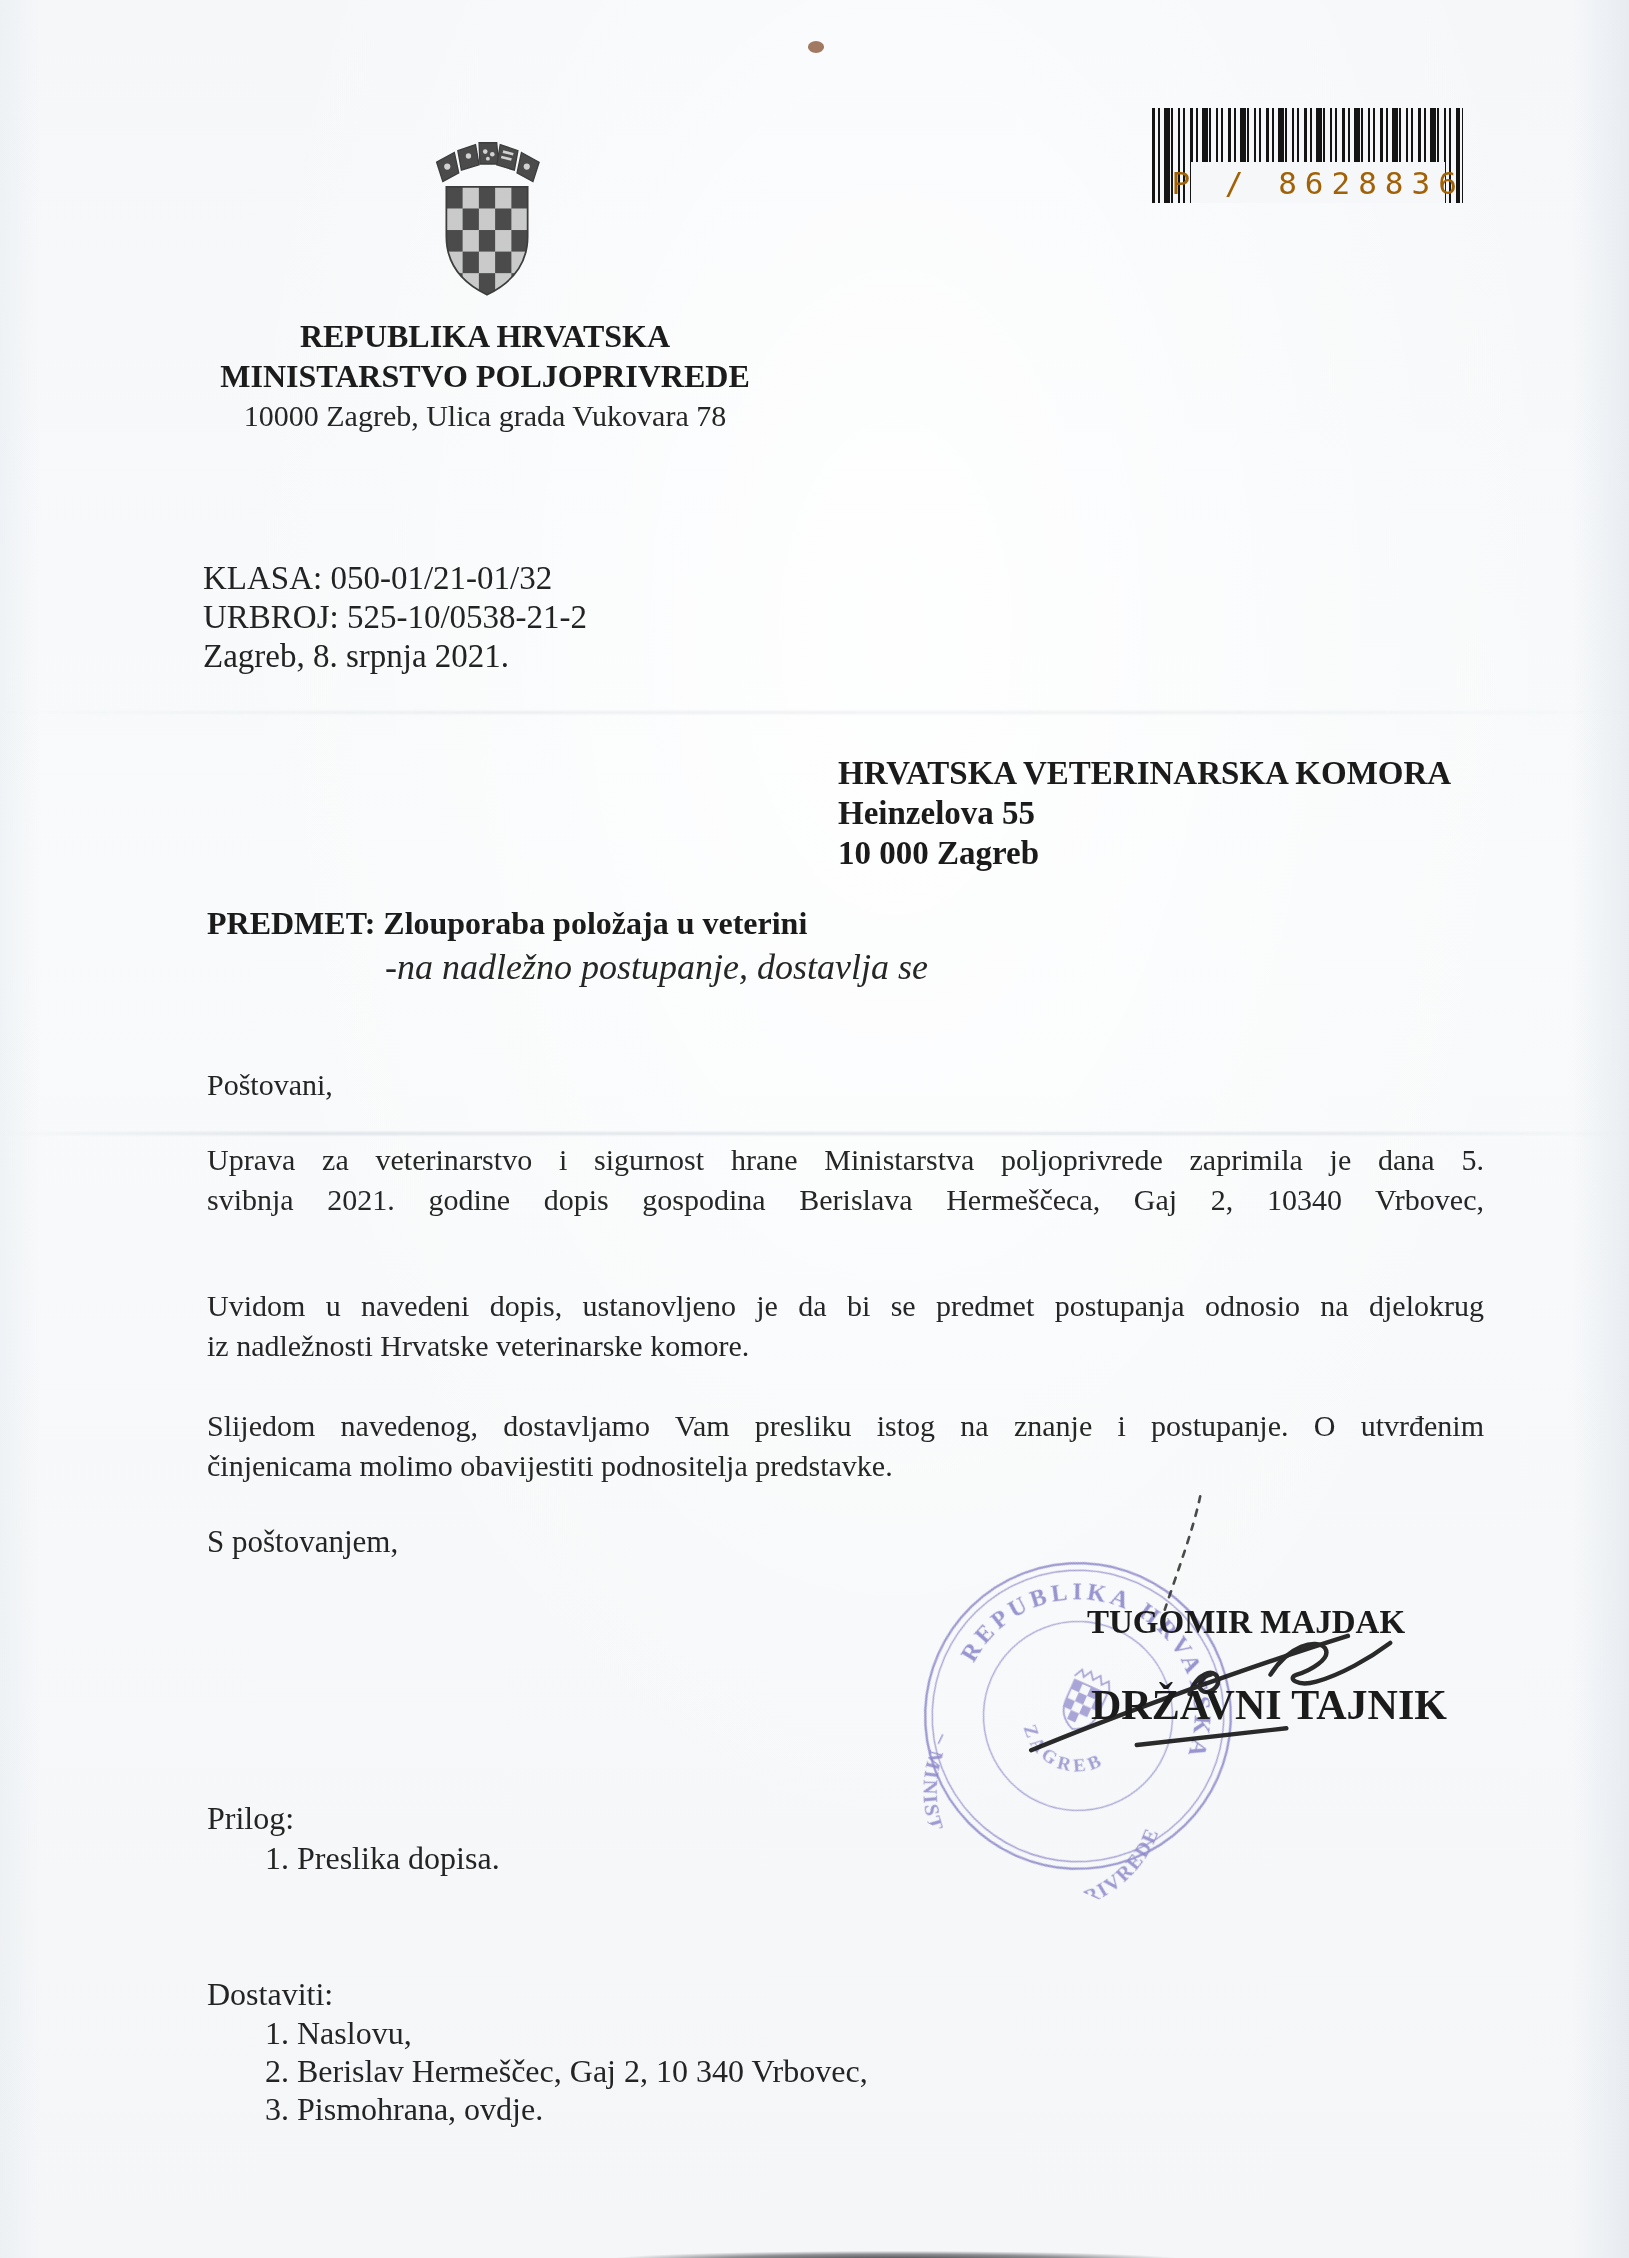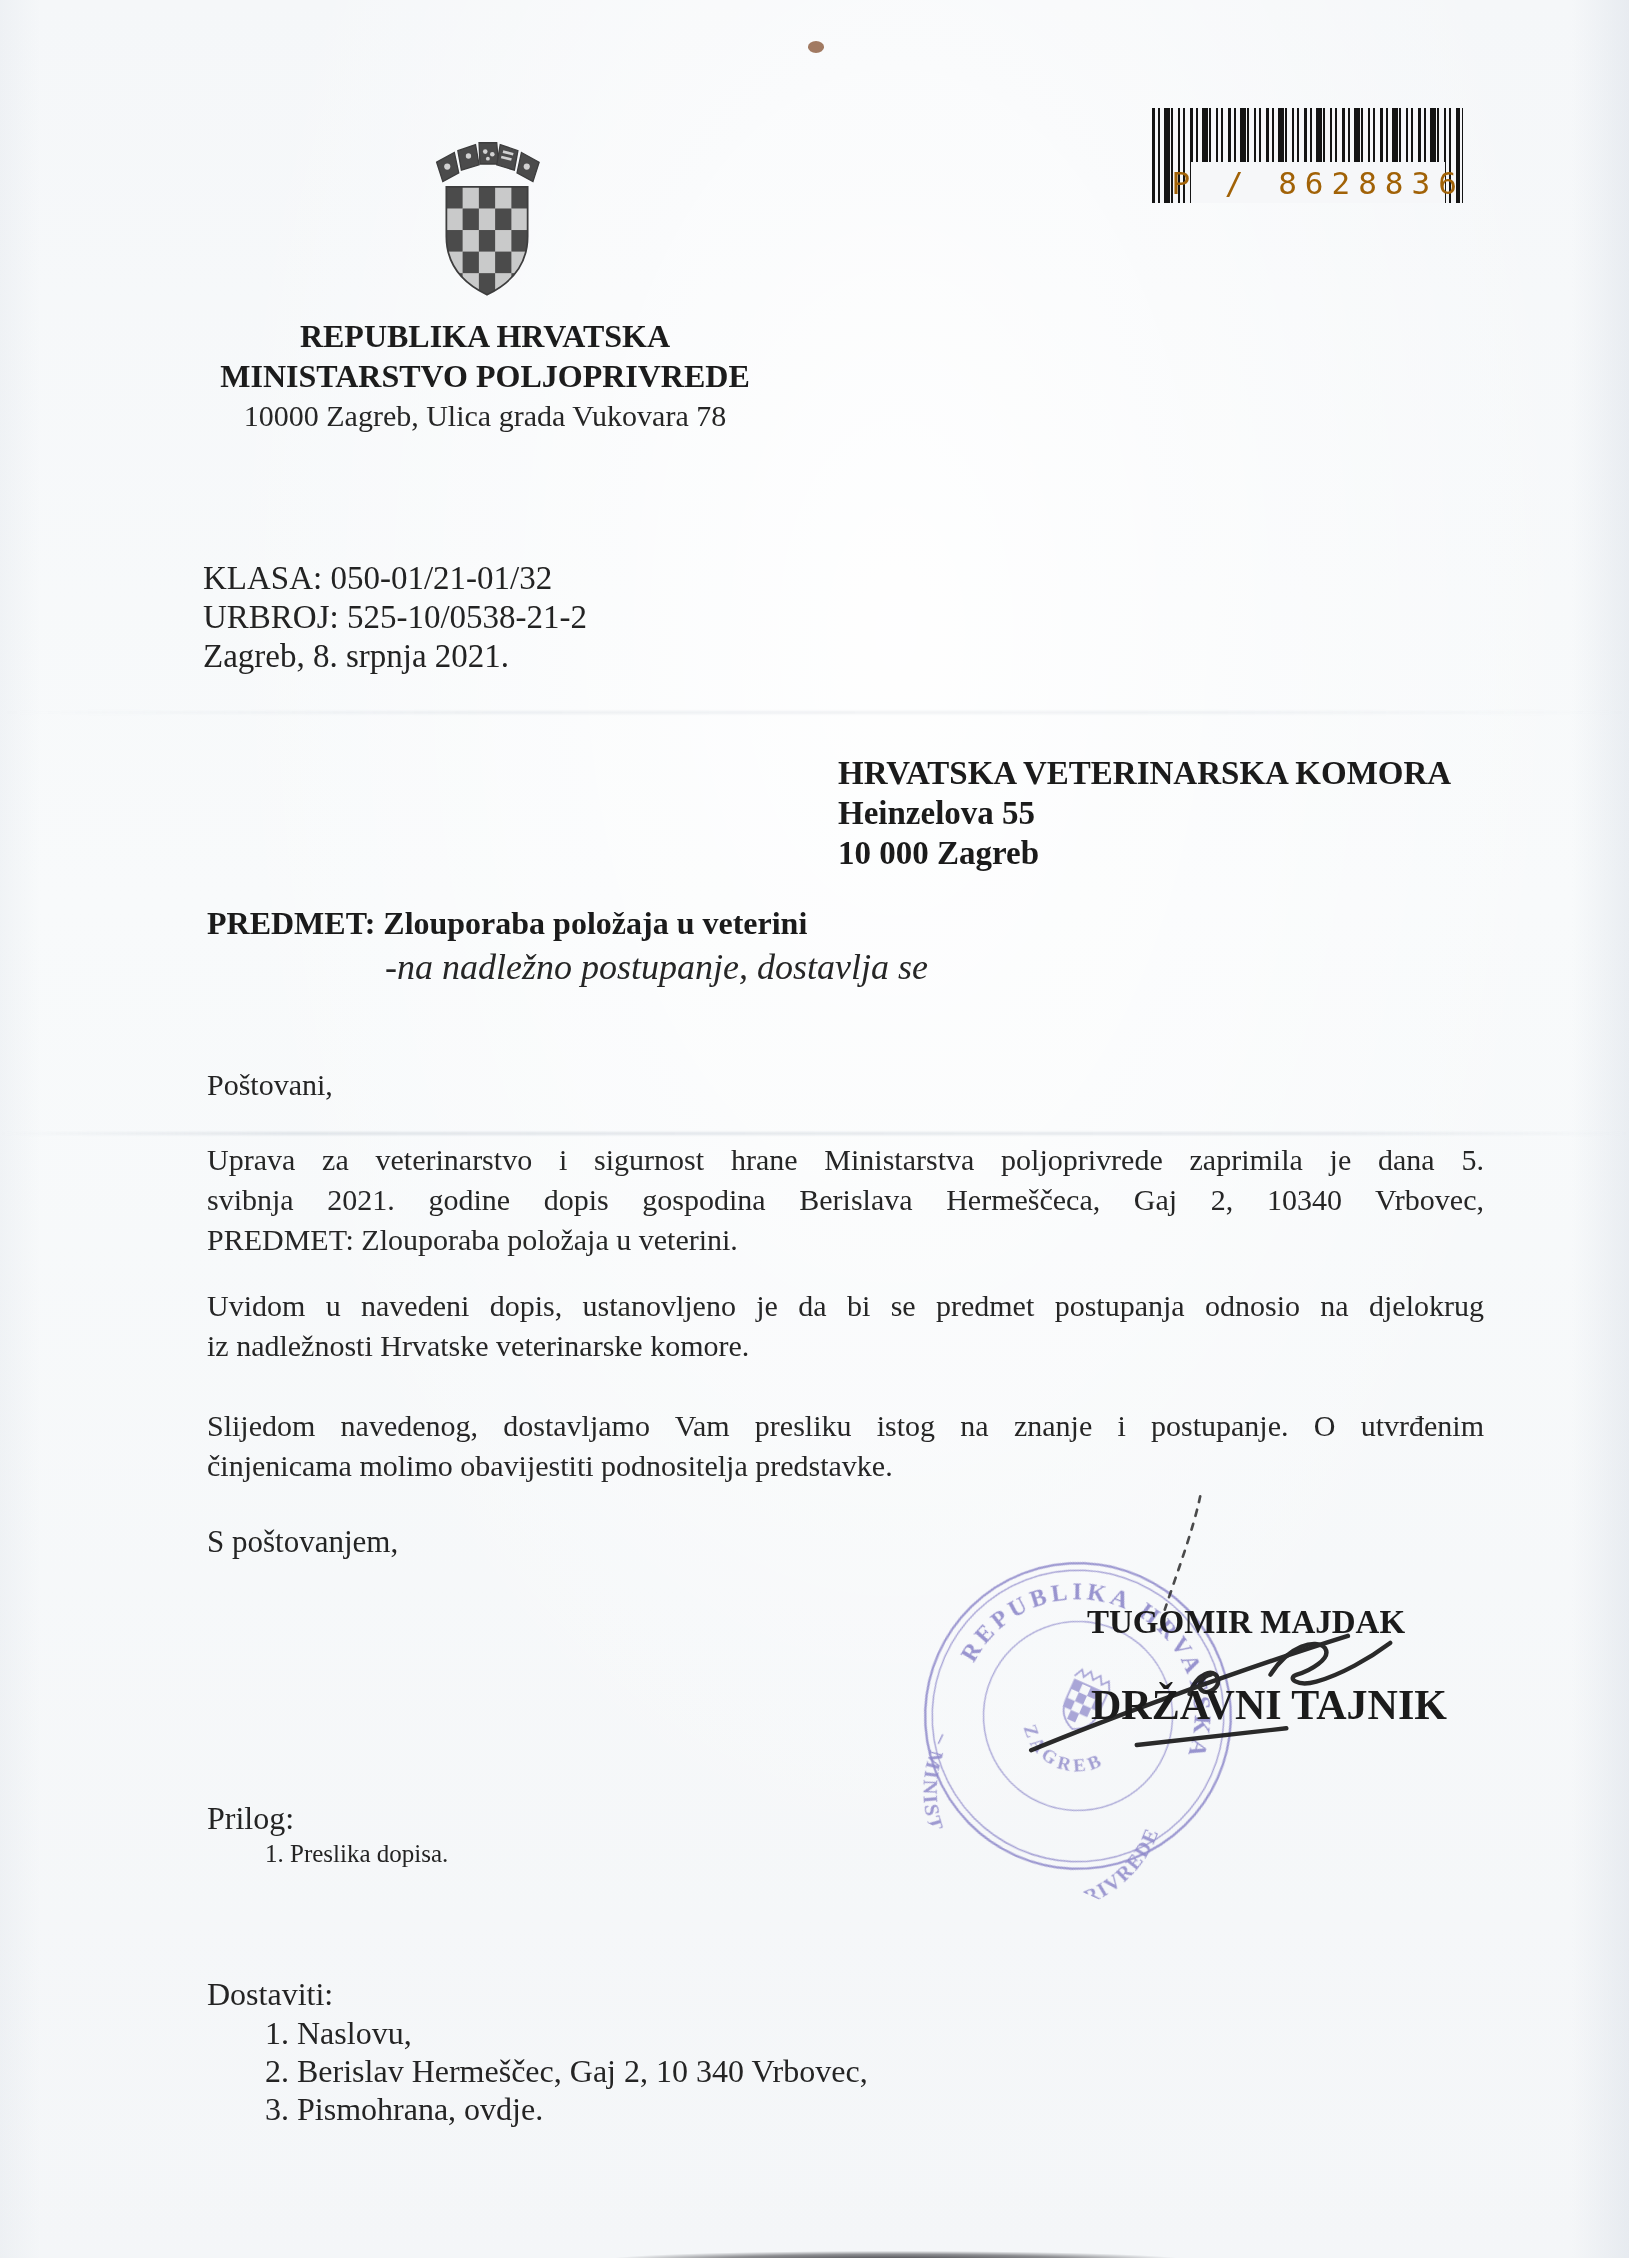--- a/index.html
+++ b/index.html
@@ -70,21 +70,21 @@
   .stamp { left:919px; top:1557px; width:318px; height:318px;
       transform:rotate(24deg); opacity:.82; filter:blur(0.4px); mix-blend-mode:multiply; }
   .stamp text { fill:#7b73c4; font-family:"Liberation Serif",serif; font-weight:bold; }
   .sig-name  { left:1087px; top:1604px; font-weight:bold; font-size:33px; color:#1b1b1b; white-space:nowrap; }
   .sig-title { left:1091px; top:1681px; font-weight:bold; font-size:42px; color:#1b1b1b; white-space:nowrap; }
   .sig-strokes { left:1006px; top:1613px; width:441px; height:154px; }
   .pen-dash { left:1147px; top:1491px; width:71px; height:124px; }
 
   
   .prilog-label { left:207px; top:1800px; font-size:32px; white-space:nowrap;text-align:center; }
-  .prilog-item  { left:265px; top:1840px; font-size:25px; white-space:nowrap; }
+  .prilog-item  { left:265px; top:1840px; font-size:32px; white-space:nowrap; }
   .dost-label { left:207px; top:1976px; font-size:32px; white-space:nowrap; }
   .dost-item  { left:265px; font-size:32px; white-space:nowrap; }
   .d0 { top:2015px; } .d1 { top:2053px; } .d2 { top:2091px; }
 </style>
 </head>
 <body>
 
 <div class="page">
 
   <div class="abs speck"></div>
@@ -161,21 +161,20 @@
   </div>
 
   <div class="abs subject-main">PREDMET: Zlouporaba položaja u veterini</div>
   <div class="abs subject-note">-na nadležno postupanje, dostavlja se</div>
 
   <div class="abs salutation">Poštovani,</div>
 
   <div class="abs para p1">
     <div class="jline">Uprava za veterinarstvo i sigurnost hrane Ministarstva poljoprivrede zaprimila je dana 5.</div>
     <div class="jline">svibnja 2021. godine dopis gospodina Berislava Hermeščeca, Gaj 2, 10340 Vrbovec,</div>
-    <div class="jline last">PREDMET: Zlouporaba položaja u veterini.</div>
   </div>
 
   <div class="abs para p2">
     <div class="jline">Uvidom u navedeni dopis, ustanovljeno je da bi se predmet postupanja odnosio na djelokrug</div>
     <div class="jline last">iz nadležnosti Hrvatske veterinarske komore.</div>
   </div>
 
   <div class="abs para p3">
     <div class="jline">Slijedom navedenog, dostavljamo Vam presliku istog na znanje i postupanje. O utvrđenim</div>
     <div class="jline last">činjenicama molimo obavijestiti podnositelja predstavke.</div>

